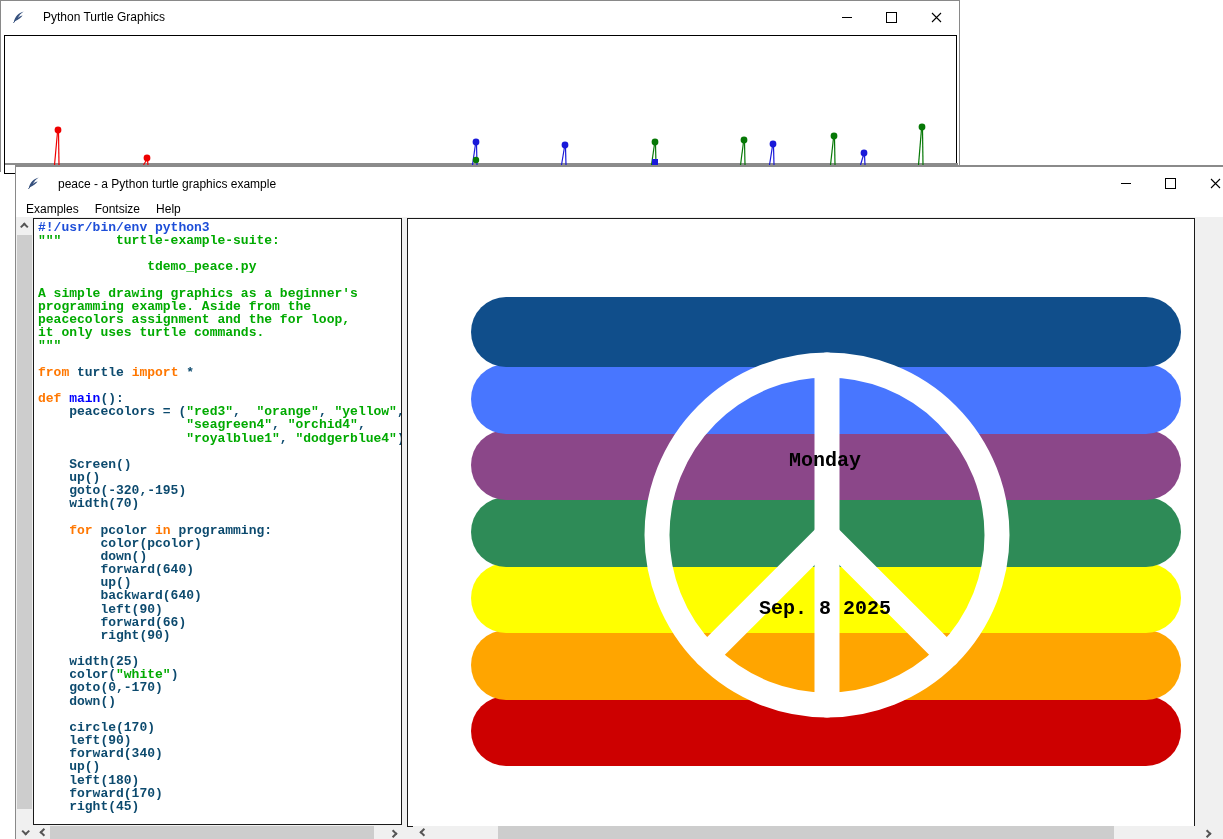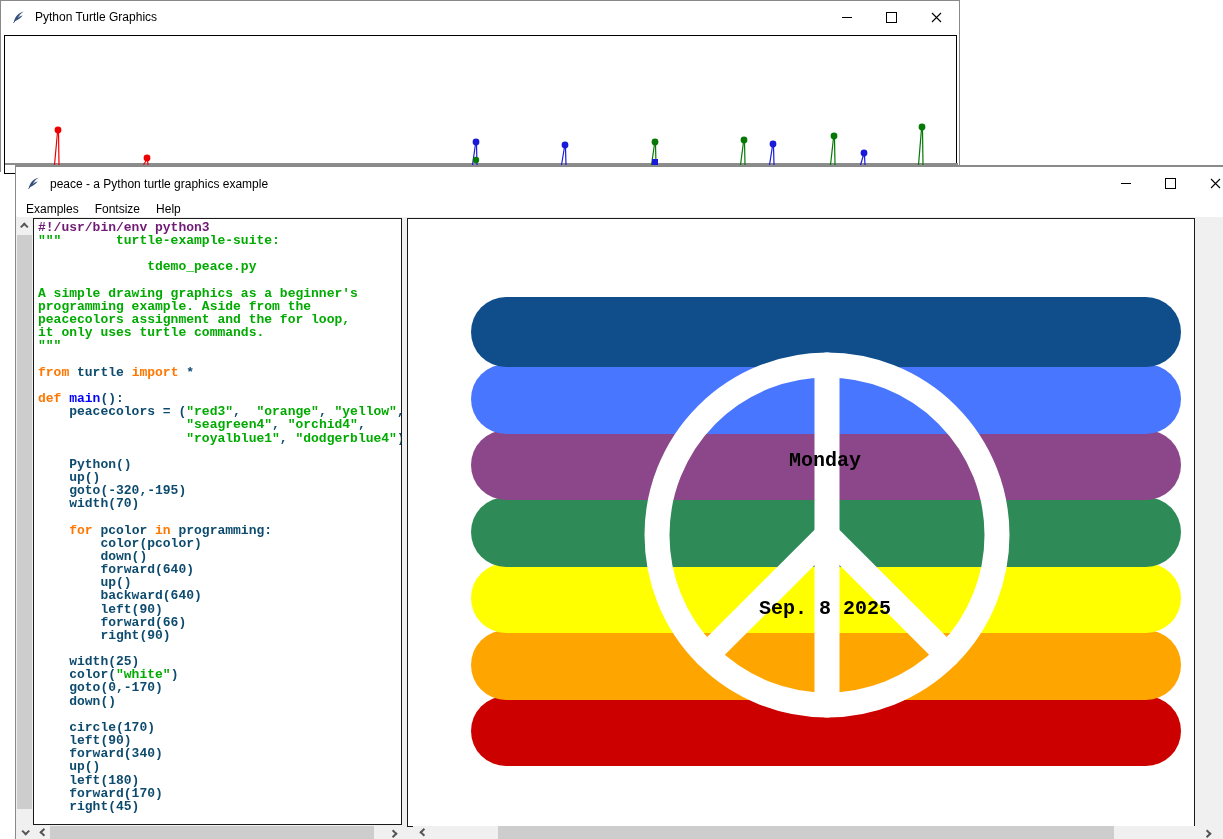--- a/index.html
+++ b/index.html
@@ -5,36 +5,36 @@
   html,body{margin:0;padding:0}
   body{width:1223px;height:839px;position:relative;background:#fff;overflow:hidden;
        font-family:"Liberation Sans",sans-serif;color:#000}
   .window{position:absolute;background:#fff;box-sizing:border-box;border:1px solid #898989}
   #turtle-window{left:0;top:0;width:960px;height:172px;border-bottom:none;z-index:1}
   #peace-window{left:15px;top:165px;width:1223px;height:674px;z-index:2;
                 border-top:2px solid #8a8a8a;border-right:none;border-bottom:none}
   .titlebar{display:flex;align-items:center;height:32px;background:#fff}
   #peace-window .titlebar{height:33px}
   .tb-icon{margin-left:10px;flex:0 0 auto;display:flex}
-  .tb-title{font-size:12px;margin-left:9px;white-space:nowrap}
+  .tb-title{font-size:12px;margin-left:17px;white-space:nowrap}
   .tb-controls{margin-left:auto;display:flex;height:100%}
   .tb-btn{width:45px;height:100%;display:flex;align-items:center;justify-content:center}
   .glyph-min{width:10px;height:1px;background:#000}
   .glyph-max{width:9px;height:9px;border:1px solid #000}
   .menubar{height:17px;display:flex;align-items:center;background:#fff;font-size:12px;padding-left:2px}
   .menu-item{padding:1px 8px}
   .content{position:absolute;left:0;right:0;top:50px;bottom:0;background:#f0f0f0}
   
   #turtle-canvas{position:absolute;left:3px;top:34px;right:2px;bottom:-2px;background:#fff;border:1px solid #000}
   
   #code-pane{position:absolute;left:17px;top:1px;width:369px;height:607px;background:#fff;
              border:1px solid #1a1a1a;box-sizing:border-box;overflow:hidden;padding:2px 0 0 4px}
   .code-line{white-space:pre;height:13.17px;line-height:13.17px;
              font-family:"Liberation Mono",monospace;font-weight:bold;font-size:13px}
-  .cm{color:#701a75}.st{color:#00aa00}.kw{color:#ff7700}.df{color:#0000ff}.pl{color:#0c4a6e}
+  .cm{color:#1d4ed8}.st{color:#00aa00}.kw{color:#ff7700}.df{color:#0000ff}.pl{color:#0c4a6e}
   
   #canvas-pane{position:absolute;left:391px;top:1px;width:788px;height:609px;background:#fff;
                border:1px solid #1a1a1a;box-sizing:border-box;overflow:hidden}
   
   .sb{position:absolute;background:#f0f0f0}
   .sb-thumb{position:absolute;background:#cdcdcd}
   .sb-arrow{position:absolute;display:flex;align-items:center;justify-content:center;width:17px;height:15px}
   .sb-arrow.h{width:15px;height:13px}
   .chev{width:6px;height:6px;border-left:2px solid #555;border-top:2px solid #555;box-sizing:border-box}
   .chev.up{transform:rotate(45deg) translateY(1px)}
@@ -186,21 +186,21 @@
           <div class="code-line"><span class="st">it only uses turtle commands.</span></div>
           <div class="code-line"><span class="st">"""</span></div>
           <div class="code-line"></div>
           <div class="code-line"><span class="kw">from</span><span class="pl"> turtle </span><span class="kw">import</span><span class="pl"> *</span></div>
           <div class="code-line"></div>
           <div class="code-line"><span class="kw">def</span><span class="pl"> </span><span class="df">main</span><span class="pl">():</span></div>
           <div class="code-line"><span class="pl">    peacecolors = (</span><span class="st">"red3"</span><span class="pl">,  </span><span class="st">"orange"</span><span class="pl">, </span><span class="st">"yellow"</span><span class="pl">,</span></div>
           <div class="code-line"><span class="pl">                   </span><span class="st">"seagreen4"</span><span class="pl">, </span><span class="st">"orchid4"</span><span class="pl">,</span></div>
           <div class="code-line"><span class="pl">                   </span><span class="st">"royalblue1"</span><span class="pl">, </span><span class="st">"dodgerblue4"</span><span class="pl">)</span></div>
           <div class="code-line"></div>
-          <div class="code-line"><span class="pl">    Python()</span></div>
+          <div class="code-line"><span class="pl">    Screen()</span></div>
           <div class="code-line"><span class="pl">    up()</span></div>
           <div class="code-line"><span class="pl">    goto(-320,-195)</span></div>
           <div class="code-line"><span class="pl">    width(70)</span></div>
           <div class="code-line"></div>
           <div class="code-line"><span class="pl">    </span><span class="kw">for</span><span class="pl"> pcolor </span><span class="kw">in</span><span class="pl"> programming:</span></div>
           <div class="code-line"><span class="pl">        color(pcolor)</span></div>
           <div class="code-line"><span class="pl">        down()</span></div>
           <div class="code-line"><span class="pl">        forward(640)</span></div>
           <div class="code-line"><span class="pl">        up()</span></div>
           <div class="code-line"><span class="pl">        backward(640)</span></div>

